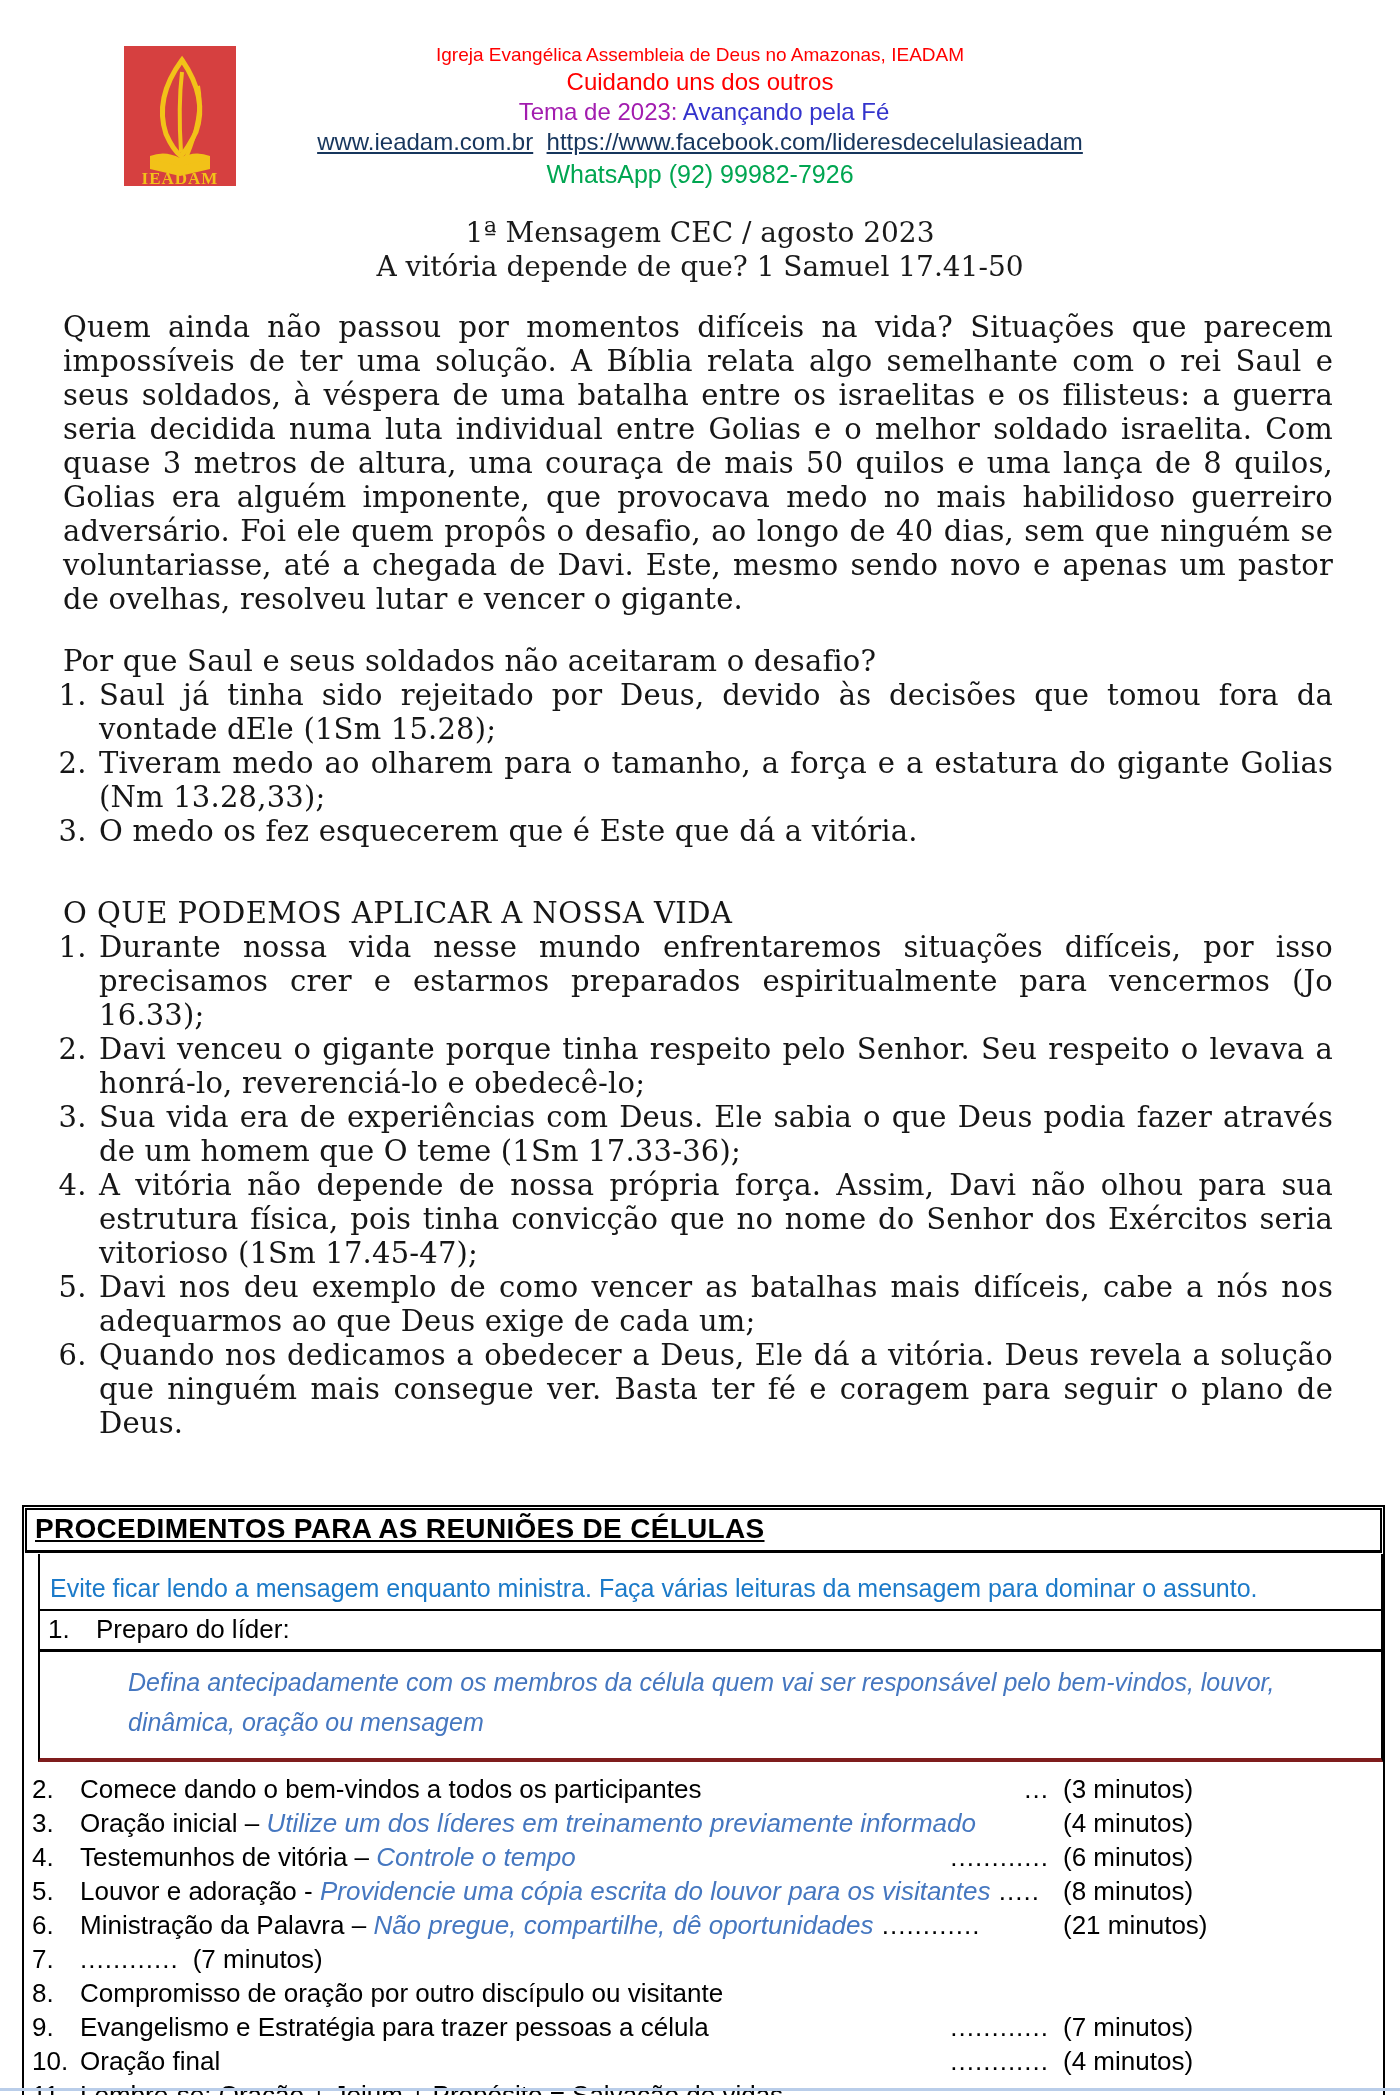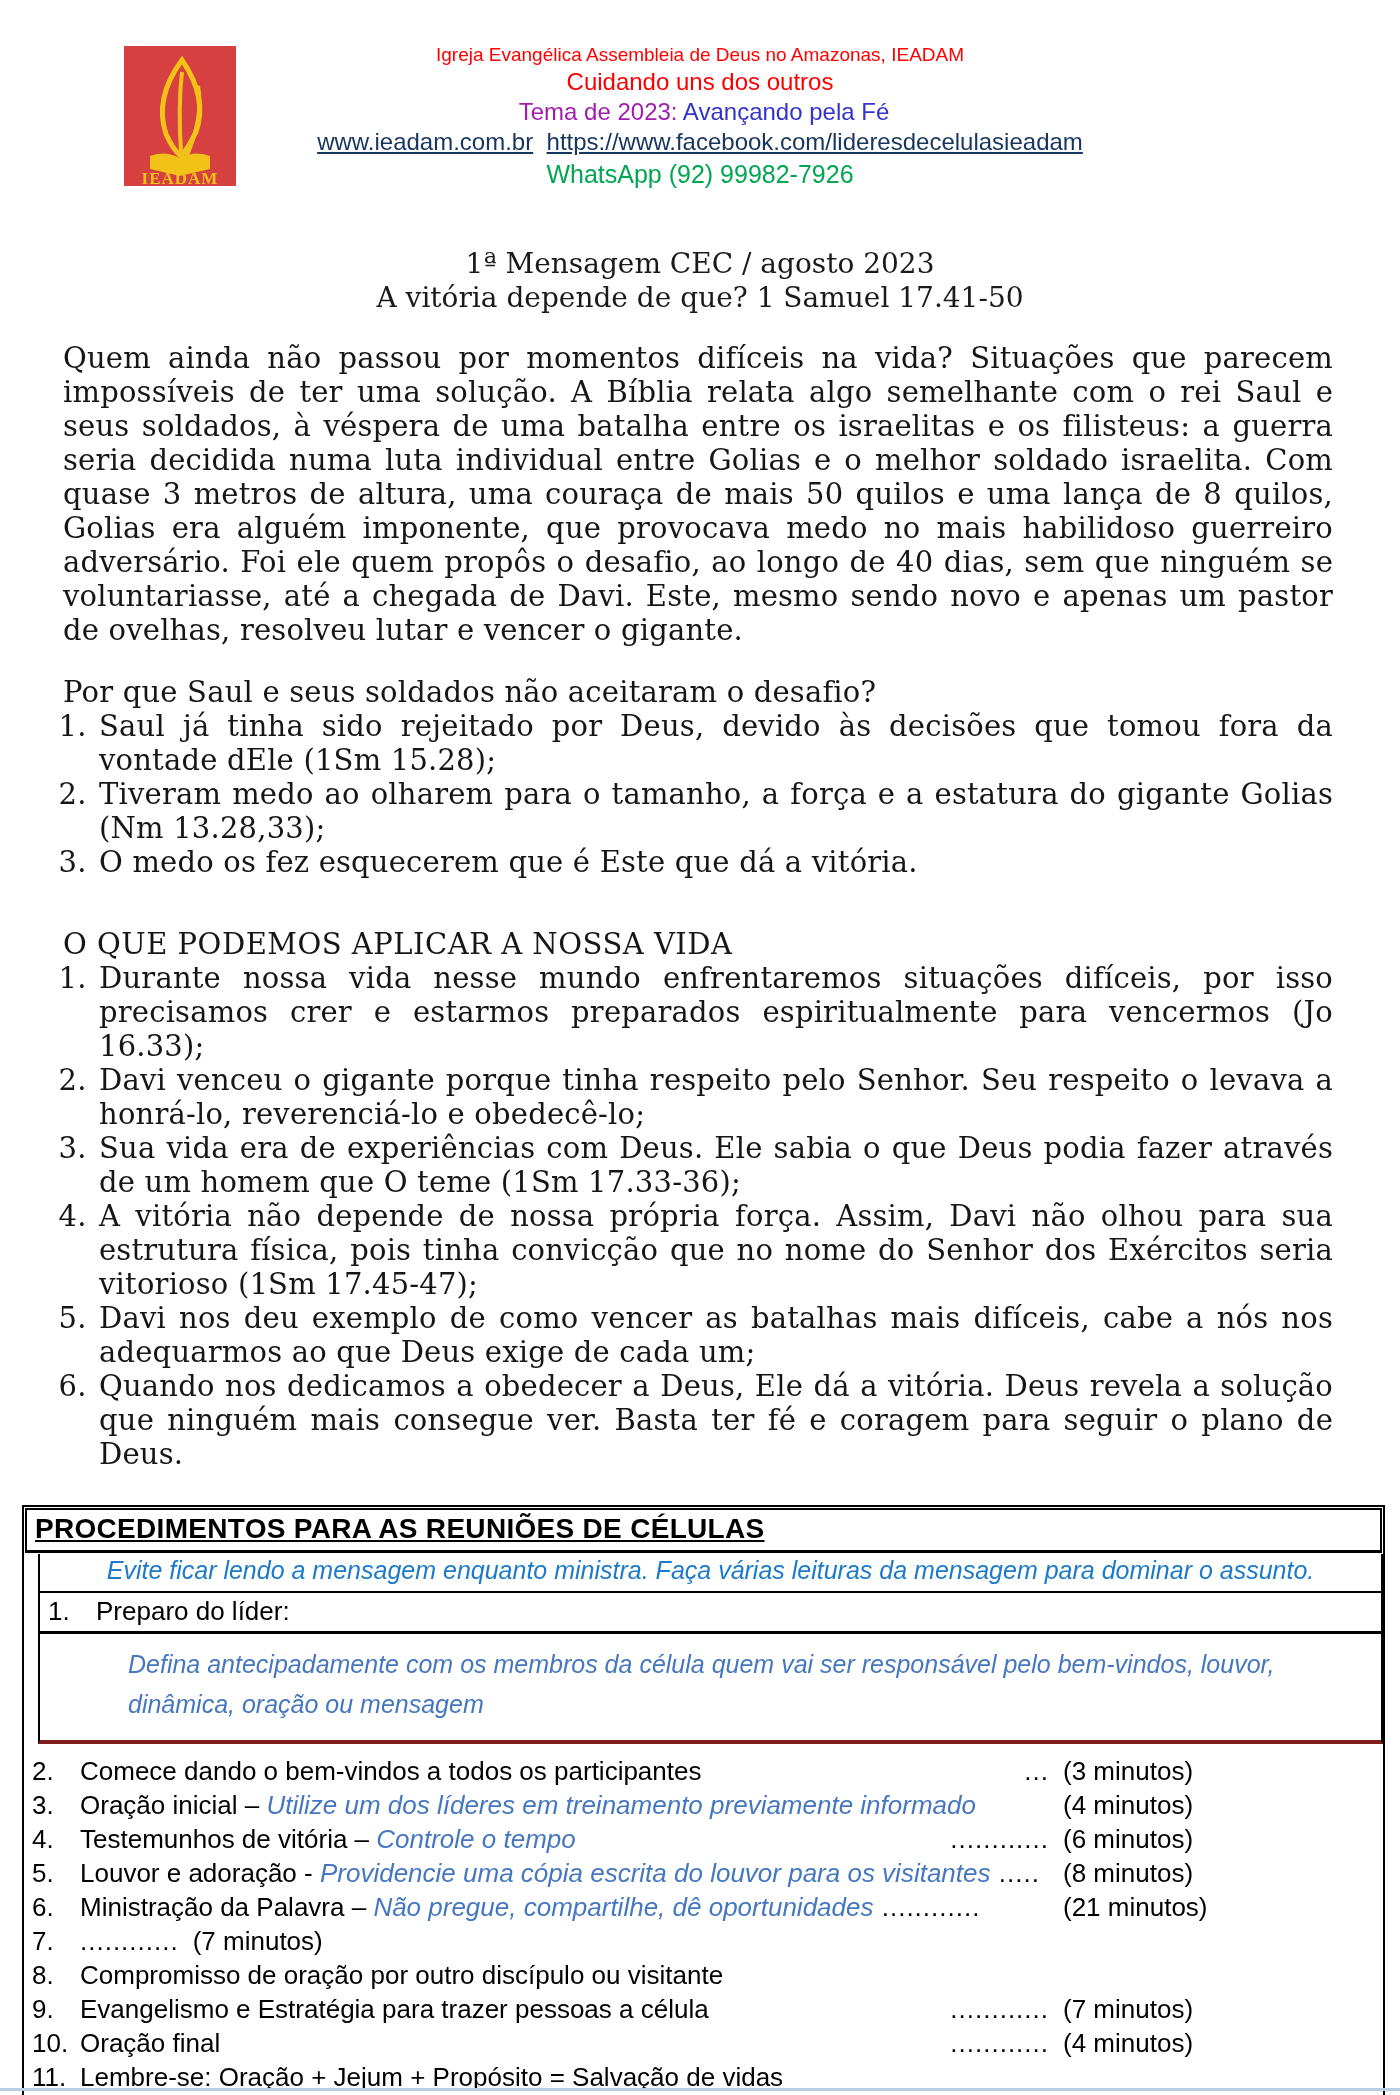--- a/index.html
+++ b/index.html
@@ -26,21 +26,21 @@
   .lh-org{font-size:19px; color:#ff0000;}
   .lh-motto{font-size:24px; color:#ff0000; margin-top:4px;}
   .lh-tema{font-size:24px; margin-top:3px;}
   .lh-tema .tema-label{color:#a21caf;margin-left:8px;}
   .lh-tema .tema-value{color:#3333cc;}
   .lh-links{font-size:24px; margin-top:3px; color:#17365d;}
   .lh-links a{color:#17365d; text-decoration:underline; cursor:pointer;}
   .lh-whatsapp{font-size:25px; margin-top:4px; color:#00a651;}
   
   .doc-title{
-    margin-top:59px;
+    margin-top:28px;
     text-align:center;
     font-family:"DejaVu Serif","Liberation Serif",serif;
     font-size:28px;
     line-height:34px;
     color:#1a1a1a;
   }
   
   .doc-body{
     margin:26px 67px 0 63px;
     font-family:"DejaVu Serif","Liberation Serif",serif;
@@ -79,25 +79,23 @@
     font-size:28px;
     font-weight:bold;
     letter-spacing:.3px;
     text-decoration:underline;
     color:#000;
   }
   .proc-note{
     margin-left:14px;
     border:2px solid #000;
     border-top:none;
-    padding:2px 10px 6px 10px;
+    padding:20px 10px 6px 10px;
     font-size:25px;
-    font-style:italic;
     color:#1b7ac9;
-    text-align:center;
   }
   .proc-first{
     margin-left:14px;
     border:2px solid #000;
     border-top:none;
     border-bottom:3px solid #000;
     padding:3px 10px 4px 8px;
     font-size:26px;
     color:#000;
     display:flex;

